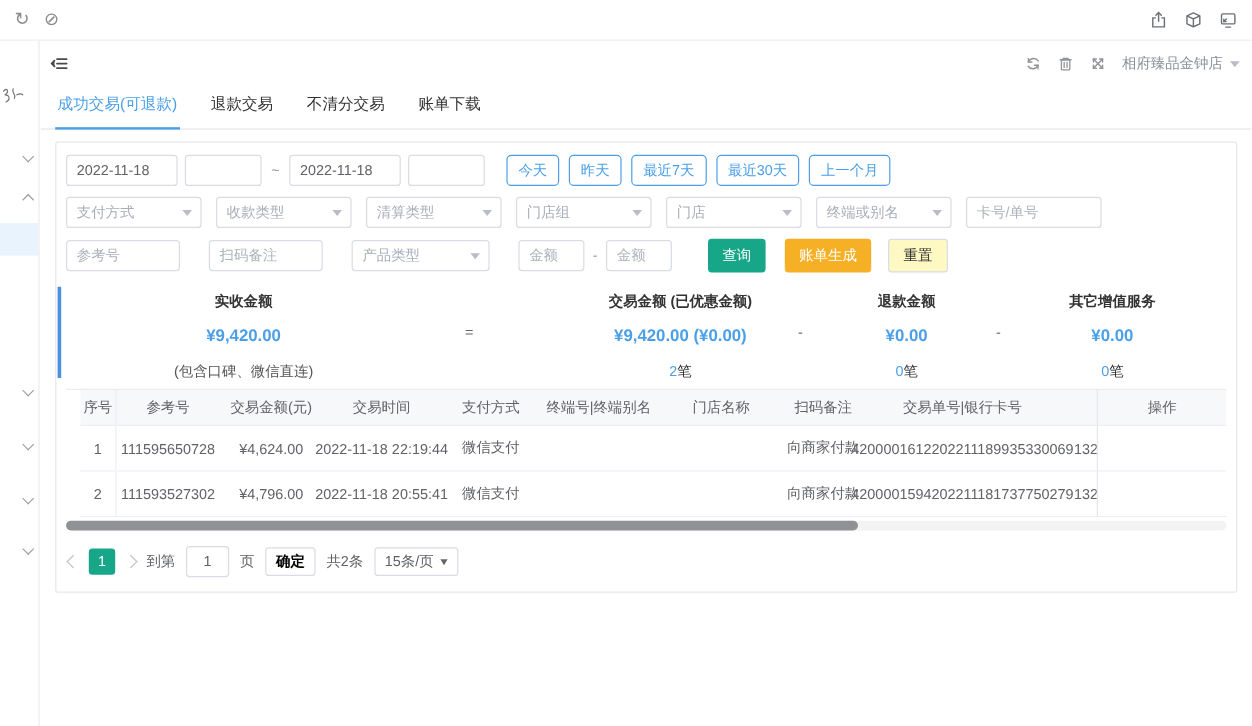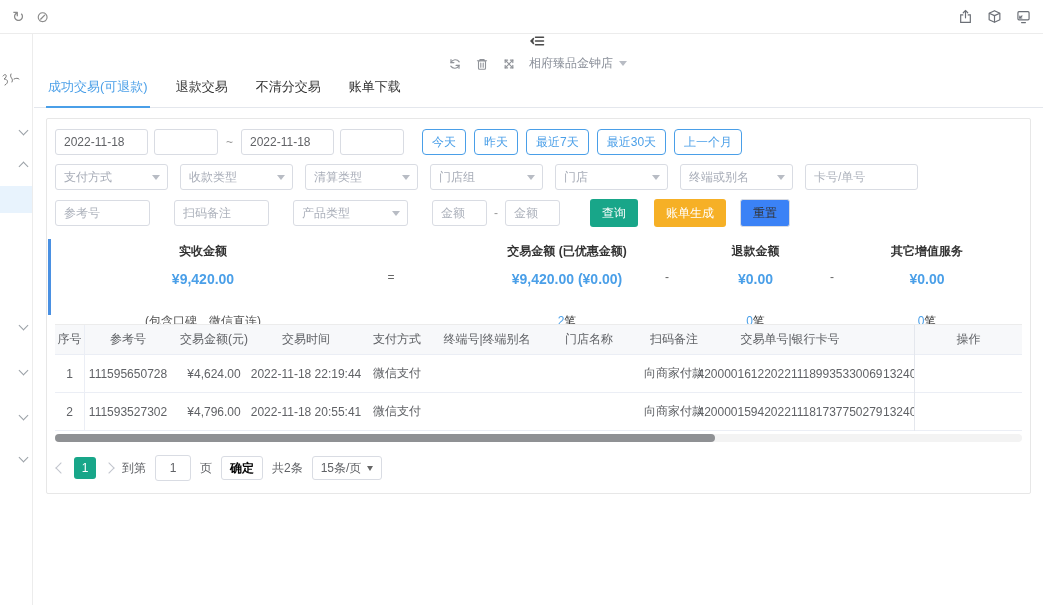--- a/index.html
+++ b/index.html
@@ -21,21 +21,21 @@
   .side-chev { position:absolute; right:5px; width:7px; height:7px;
     border-right:1.4px solid #9aa0a6; border-bottom:1.4px solid #9aa0a6; cursor:pointer; }
   .chev-down { transform:rotate(45deg); }
   .chev-up { transform:rotate(-135deg); }
   .side-active { position:absolute; left:0; right:0; top:152px; height:27px;
     background:#e8f3fd; cursor:pointer; }
 
   
   .main { position:absolute; left:34px; top:34px; right:0; bottom:0; overflow:hidden; background:#fff; }
   .panel-header { height:38px; display:flex; align-items:center;
-    justify-content:space-between; padding:0 10px 0 8px;flex-direction:column; }
+    justify-content:space-between; padding:0 10px 0 8px; }
   .ph-right { display:flex; align-items:center; gap:13px; color:#909399; }
   .store { display:flex; align-items:center; gap:6px; color:#8a8f99; cursor:pointer; }
   .caret { width:0; height:0; border-left:4px solid transparent;
     border-right:4px solid transparent; border-top:5px solid #b8bcc4; }
 
   .tabbar { display:flex; gap:24px; padding:0 12px; border-bottom:1px solid #e4e7ed; }
   .tab { padding:6px 2px 10px; font-size:13px; color:#333; cursor:pointer;
     border-bottom:2px solid transparent; margin-bottom:-1px; }
   .tab.active { color:#4a9fe8; border-bottom-color:#4a9fe8; }
 
@@ -59,43 +59,43 @@
   .qbtn:first-of-type { margin-left:18px; }
   .sel-f { width:113px; margin-right:12px; }
   .w-card { width:113px; }
   .w-ref { width:95px; margin-right:24px; } .w-remark { width:95px; margin-right:24px; }
   .sel-prod { width:115px; margin-right:24px; }
   .w-amt { width:55px;font-family:Liberation Serif, serif; } .amt-dash { margin:0 7px; color:#999; }
   .btn { height:28px; border:none; border-radius:3px; padding:0 12px;
     font-size:12px; cursor:pointer; color:#fff; font-family:inherit; }
   .btn-search { background:#18a689; margin-left:30px; }
   .btn-gen { background:#f6b026; margin-left:16px; }
-  .btn-reset { background:#3b82f6; color:#333; border:1px solid #d9dce3; margin-left:14px; }
+  .btn-reset { background:#fef9c3; color:#333; border:1px solid #d9dce3; margin-left:14px; }
 
   
   .summary { position:relative; height:82px; margin:2px 0 6px -7px; }
   .sum-bar { position:absolute; left:0; top:3px; bottom:3px; width:3px; background:#4a90e2; }
   .sum-col { position:absolute; text-align:center; top:0; }
   .sum-label { font-weight:bold; color:#333; padding-top:7px; }
   .sum-value { color:#4a9fe8; font-size:14px; font-weight:bold; margin-top:11px; }
-  .sum-sub { margin-top:26px; color:#555; }
+  .sum-sub { margin-top:14px; color:#555; }
   .sum-op { position:absolute; top:34px; color:#666; text-align:center; }
   .col-received { left:0; width:310px; }
   .op-eq { left:330px; width:26px; }
   .col-trade { left:394px; width:250px; }
   .op-m1 { left:608px; width:22px; }
   .col-refund { left:630px; width:155px; }
   .op-m2 { left:773px; width:22px; }
   .col-other { left:800px; width:158px; }
   .count-num { color:#4a9fe8; } .count-unit { color:#333; }
 
   
   .tablewrap { position:relative; border-top:1px solid #ececec; overflow:hidden; }
   .trow { display:flex; align-items:stretch; height:38px;
-    border-bottom:1px solid #ebeef5; white-space:nowrap; color:#606266; }
+    border-bottom:1px solid #ebeef5; white-space:nowrap; color:#606266;margin-left:12px; }
   .thead { height:30px; background:#f7f8fa; }
   .td { flex:none; display:flex; align-items:center; justify-content:center; overflow:visible; }
   .c0 { width:30px; border-right:1px solid #ebeef5; }
   .c1 { width:86px; } .c2 { width:86px; } .c3 { width:98px; } .c4 { width:84px; }
   .c5 { width:96px; } .c6 { width:108px; } .c7 { width:62px; } .c8 { width:170px; }
   .c9 { flex:1; justify-content:flex-start; padding-left:8px; overflow:hidden; }
   .fixed-col { position:absolute; top:0; right:0; bottom:0; width:108px;
     background:#fff; border-left:1px solid #e4e7ed; }
   .fc-head { height:30px; background:#f7f8fa; border-bottom:1px solid #ebeef5;
     display:flex; align-items:center; justify-content:center; color:#606266; }

